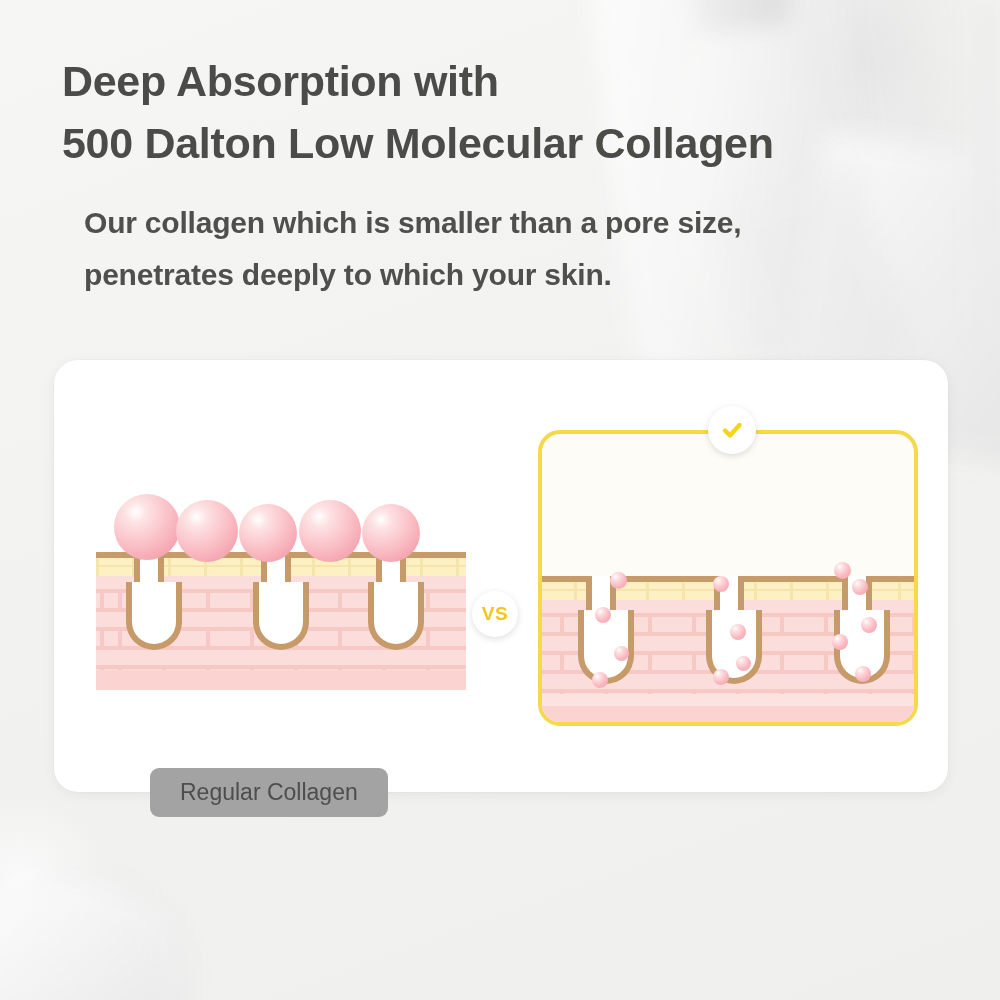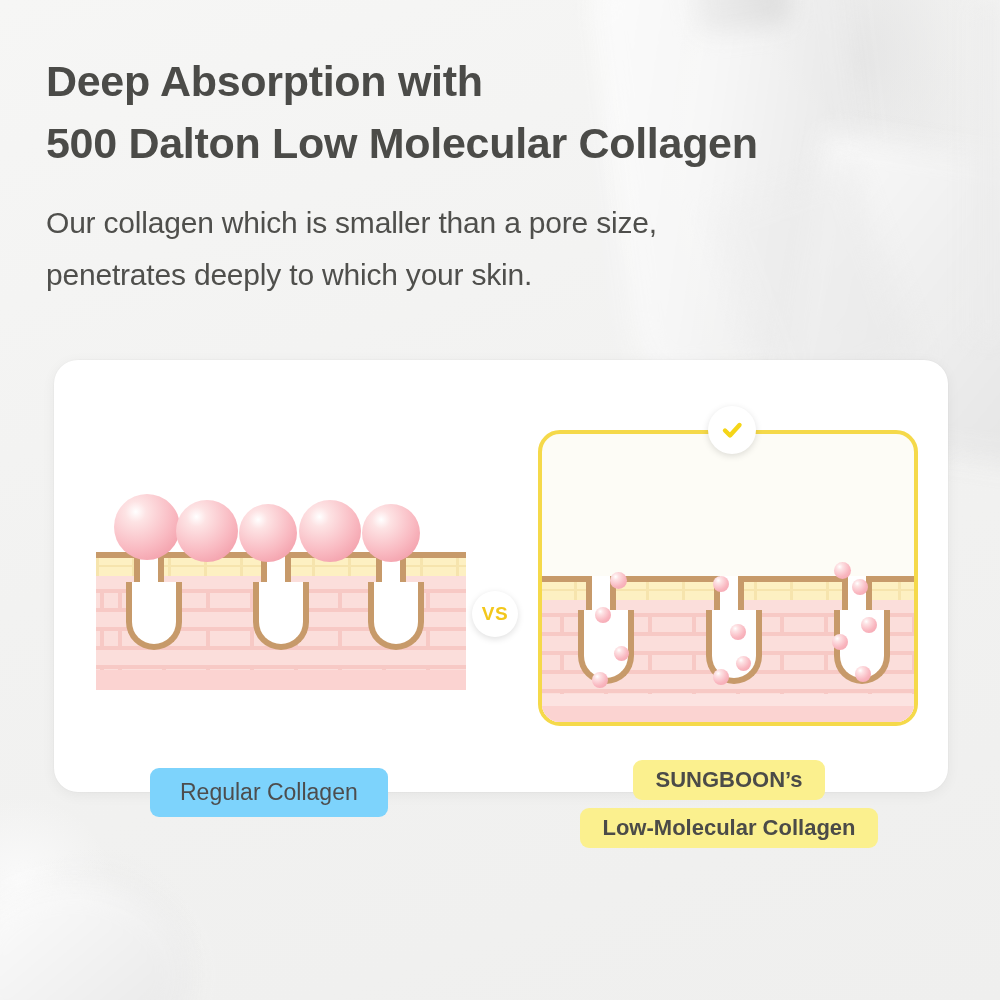--- a/index.html
+++ b/index.html
@@ -78,38 +78,39 @@
     position: absolute;
     right: 0; top: 0;
     width: 40px; height: 340px;
     background: linear-gradient(90deg, rgba(235,235,235,0), #ebebeb);
     filter: blur(10px);
   }
 
   
   .headings {
     position: absolute;
-    left: 46px; top: 50px;
+    left: 62px; top: 50px;
     width: 900px;
   }
   .h1 {
     font-size: 43px;
     font-weight: 700;
     line-height: 1.45;
     color: #4b4b48;
     letter-spacing: -0.3px;
     white-space: nowrap;
   }
   .sub {
     margin-top: 22px;
     font-size: 30px;
-    font-weight: 400;
+    font-weight: 700;
     line-height: 1.75;
     color: #4f4f4c;
     letter-spacing: -0.2px;
+    margin-left: 22px;
   }
 
   
   .card {
     position: absolute;
     left: 54px; top: 360px;
     width: 894px; height: 432px;
     background: #ffffff;
     border-radius: 24px;
     box-shadow: 0 3px 14px rgba(0,0,0,.055), 0 0 0 1px rgba(0,0,0,.015);
@@ -259,21 +260,21 @@
     color: #f3c71c;
     letter-spacing: .5px;
     z-index: 20;
   }
 
   
   .label-grey {
     position: absolute;
     left: 96px; top: 408px;
     padding: 11px 30px;
-    background: #7dd3fc;
+    background: #a3a3a3;
     border-radius: 9px;
     font-size: 23px;
     color: #4d4d4d;
     white-space: nowrap;
   }
   .label-yellow-wrap {
     position: absolute;
     left: 522px; top: 400px;
     width: 306px;
     display: flex;
@@ -379,17 +380,13 @@
   <div class="check-badge">
     <svg width="26" height="26" viewBox="0 0 26 26">
       <path d="M6 13.5 L11 18.5 L20.5 8" fill="none" stroke="#f5d518" stroke-width="4.4" stroke-linecap="round" stroke-linejoin="round"></path>
     </svg>
   </div>
 
   <div class="vs-badge">VS</div>
 
   <div class="label-grey">Regular Collagen</div>
 
-  <div class="label-yellow-wrap">
-    <div class="label-yellow">SUNGBOON’s</div>
-    <div class="label-yellow">Low-Molecular Collagen</div>
-  </div>
 </div>
 
 </body></html>

